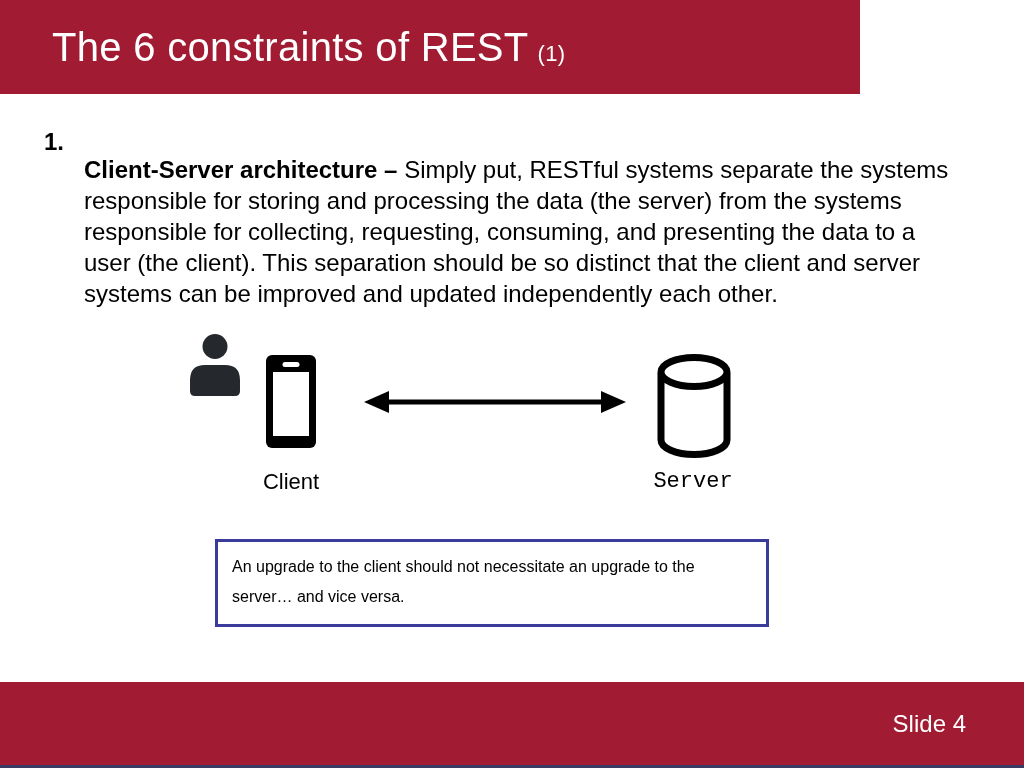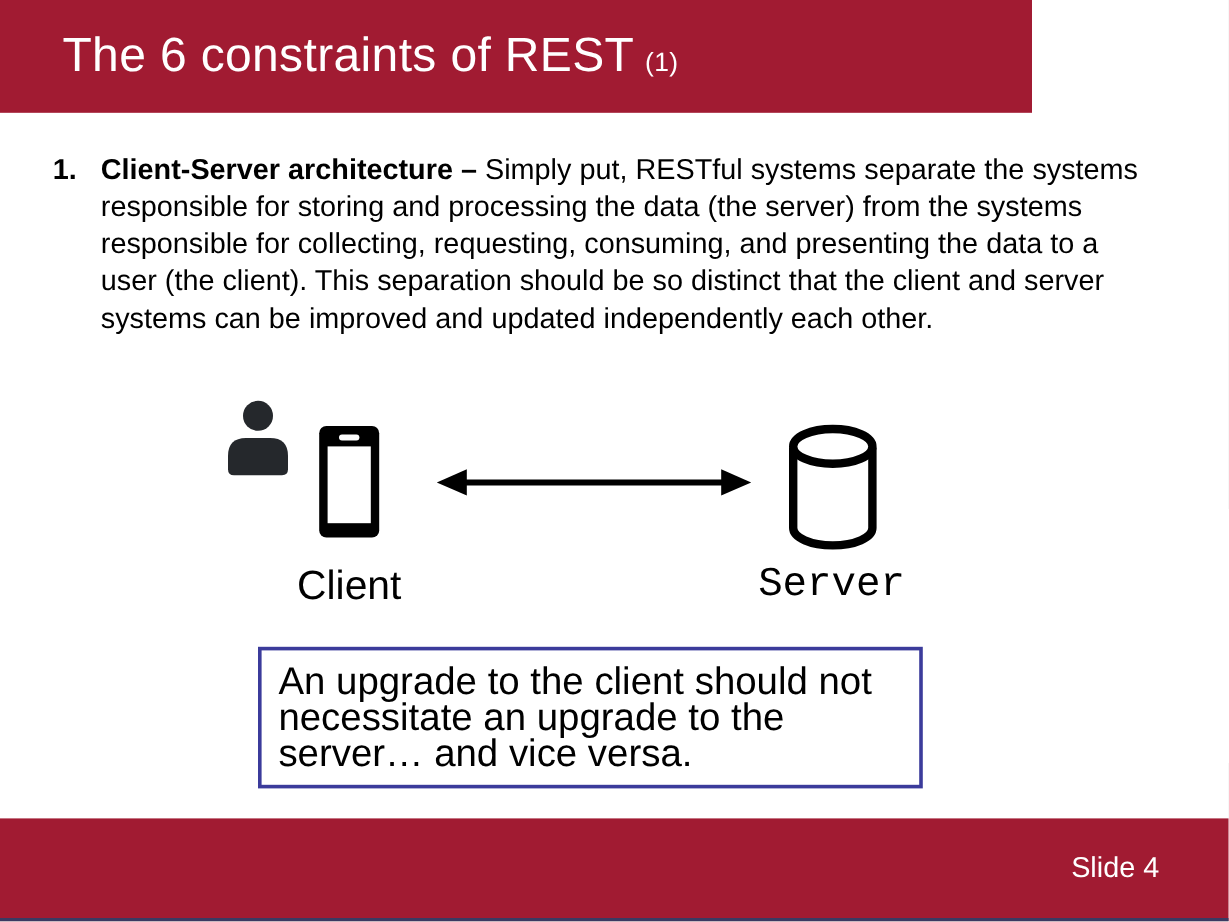--- a/index.html
+++ b/index.html
@@ -41,21 +41,21 @@
     left: 44px; top: 126px;
     display: flex;
     font-size: 24px;
     line-height: 31px;
   }
   .list-number {
     width: 40px;
     flex: 0 0 40px;
     font-weight: 700;
   }
-  .list-content { width: 880px; }
+  .list-content { width: 880px; margin-top: 28px; }
   .term { font-weight: 700; }
 
   
   .diagram { position: absolute; left: 0; top: 0; }
   .person-icon { position: absolute; left: 190px; top: 333px; }
   .phone-icon {
     position: absolute;
     left: 266px; top: 355px;
     width: 50px; height: 93px;
     background: #000;
@@ -75,35 +75,35 @@
     background: #ffffff;
     border-radius: 3px;
   }
   .arrow-icon { position: absolute; left: 364px; top: 387px; }
   .db-icon { position: absolute; left: 654px; top: 351px; }
 
   .diagram-label {
     position: absolute;
     width: 160px;
     text-align: center;
-    font-size: 34px;
+    font-size: 22px;
     top: 469px;
   }
   .client-label { left: 211px; }
   .server-label { left: 613px; font-family: Liberation Mono, monospace; }
 
   
   .callout {
     position: absolute;
     left: 215px; top: 539px;
     width: 554px;
     box-sizing: border-box;
     border: 3px solid #3B3B9B;
     padding: 10px 34px 12px 14px;
-    font-size: 32px;
+    font-size: 16px;
     line-height: 30px;
     background: #ffffff;
   }
 
   
   .bottom-bar {
     position: absolute;
     left: 0; top: 682px;
     width: 1024px; height: 86px;
     background: #A11B32;

